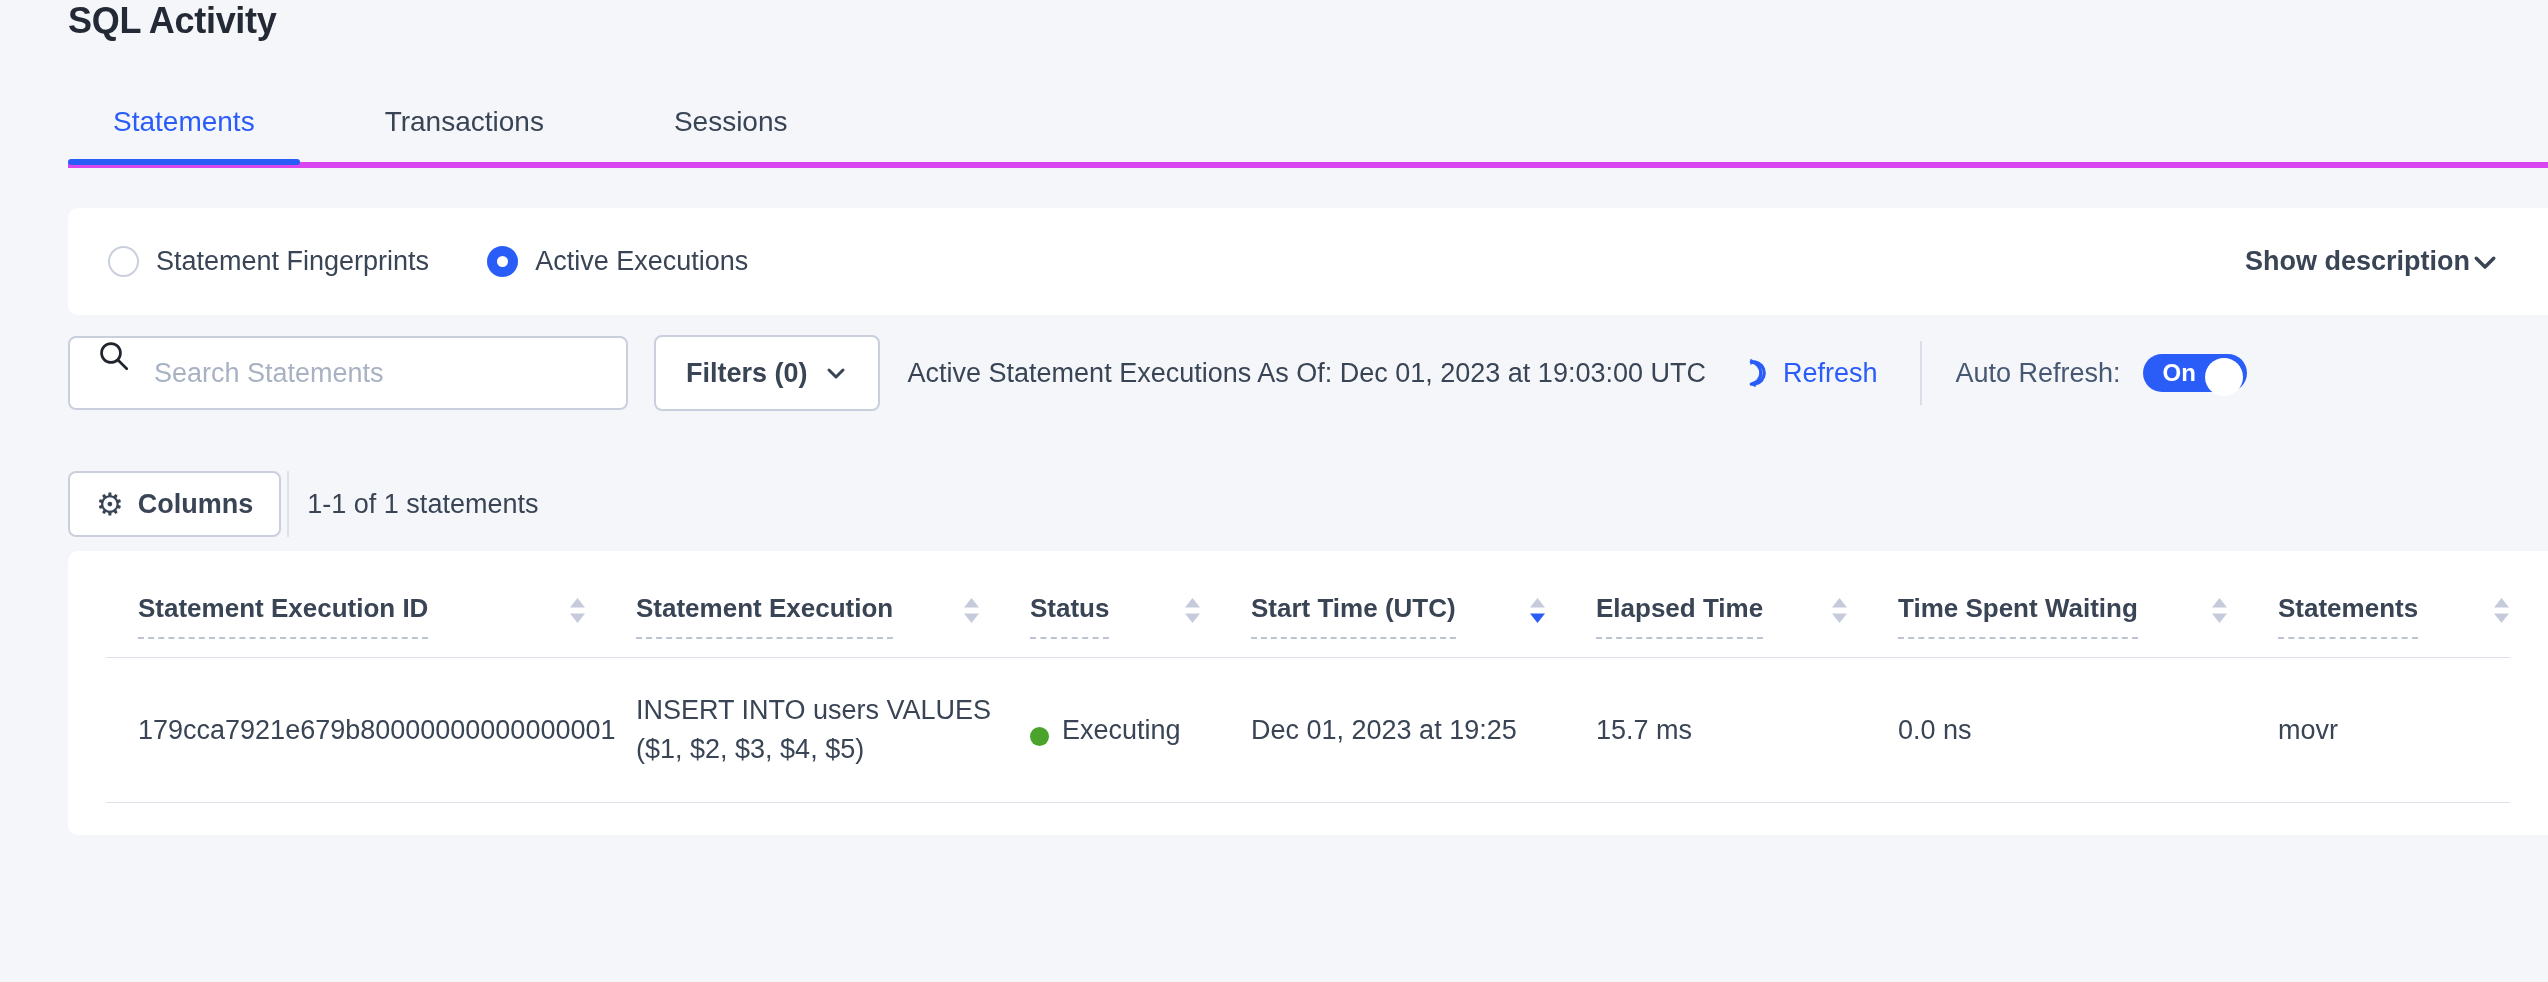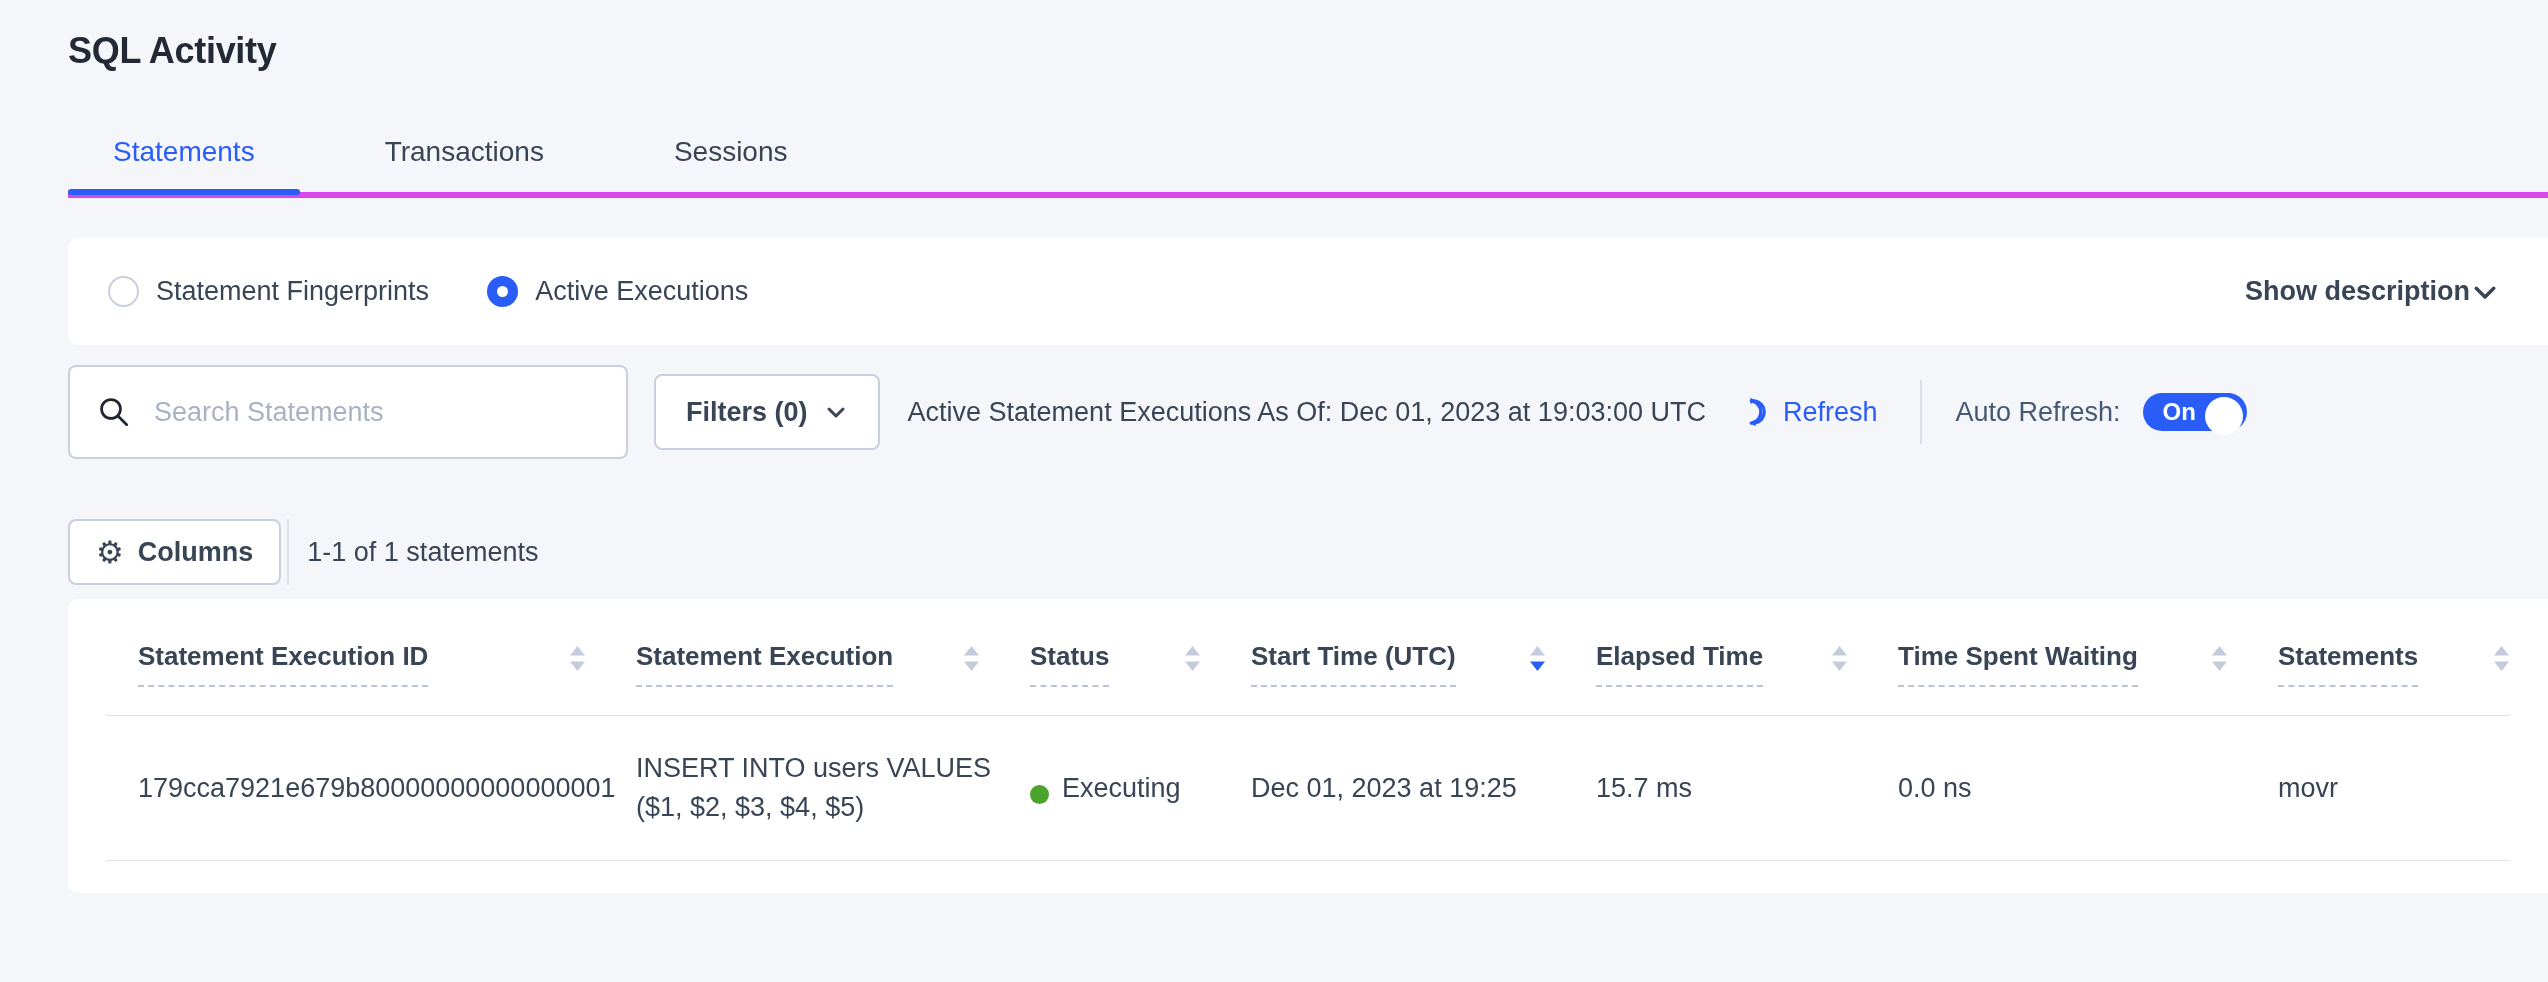--- a/index.html
+++ b/index.html
@@ -8,21 +8,21 @@
     width:2548px; height:982px;
     background:#f4f6fa;
     font-family:"Liberation Sans", sans-serif;
     color:#394455;
     overflow:hidden;
   }
   .page { padding-left:68px; }
 
   
   .page-title {
-    margin:0; padding-top:30px;
+    margin:0; 
     font-size:36px; font-weight:700; color:#242a35;
     letter-spacing:-0.3px;
   }
 
   
   .tabs {
     display:flex; gap:40px;
     margin-top:50px;
     border-bottom:6px solid #d946ef;
   }
@@ -56,23 +56,23 @@
     width:11px; height:11px; border-radius:50%; background:#fff;
   }
   .show-desc {
     margin-left:auto; display:flex; align-items:center; 
     font-size:27px; font-weight:600; color:#394455; cursor:pointer;
   }
 
   
   .controls-row { margin-top:20px; display:flex; align-items:center; }
   .search-box {
-    width:560px; height:94px;
+    width:560px; height:74px;
     background:#fff; border:2px solid #c9cfdc; border-radius:8px;
-    display:flex; align-items:center; padding:0 18px 0 26px;
+    display:flex; padding:0 18px 0 26px;
   }
   .search-box input {
     border:none; outline:none; background:transparent;
     font-family:"Liberation Sans", sans-serif;
     font-size:27px; color:#394455; width:100%; margin-left:20px;
   }
   .search-box input::placeholder { color:#a9b2c3; }
   .filters-btn {
     margin-left:26px; height:76px; padding:0 30px;
     background:#fff; border:2px solid #c9cfdc; border-radius:8px;
@@ -104,21 +104,21 @@
   .gear-glyph { font-size:31px; font-weight:400; color:#394455; line-height:1; }
   .vdiv2 { width:2px; height:66px; background:#dde2ea; margin-left:6px; }
   .count { margin-left:18px; font-size:27px; color:#394455; }
 
   
   .table-card {
     margin-top:14px; background:#fff; border-radius:10px 0 0 10px;
     padding:0 38px 32px 38px;
   }
   table { width:100%; border-collapse:collapse; table-layout:fixed; }
-  th { text-align:left; padding:42px 0 28px 0; border-bottom:1px solid #dde2ea; cursor:pointer; }
+  th { text-align:left; padding:42px 0 18px 0; border-bottom:1px solid #dde2ea; cursor:pointer; }
   .th-inner { display:flex; align-items:center; }
   .th-label {
     font-size:26px; font-weight:700; color:#394455;
     border-bottom:2px dashed #bcc4d4; padding-bottom:13px; white-space:nowrap;
   }
   .sort { margin-left:auto; margin-right:50px; margin-bottom:12px; flex:0 0 auto; display:flex; }
   th.first .th-inner, td.first { padding-left:32px; }
   td {
     border-bottom:1px solid #dde2ea;
     font-size:27px; color:#394455;

